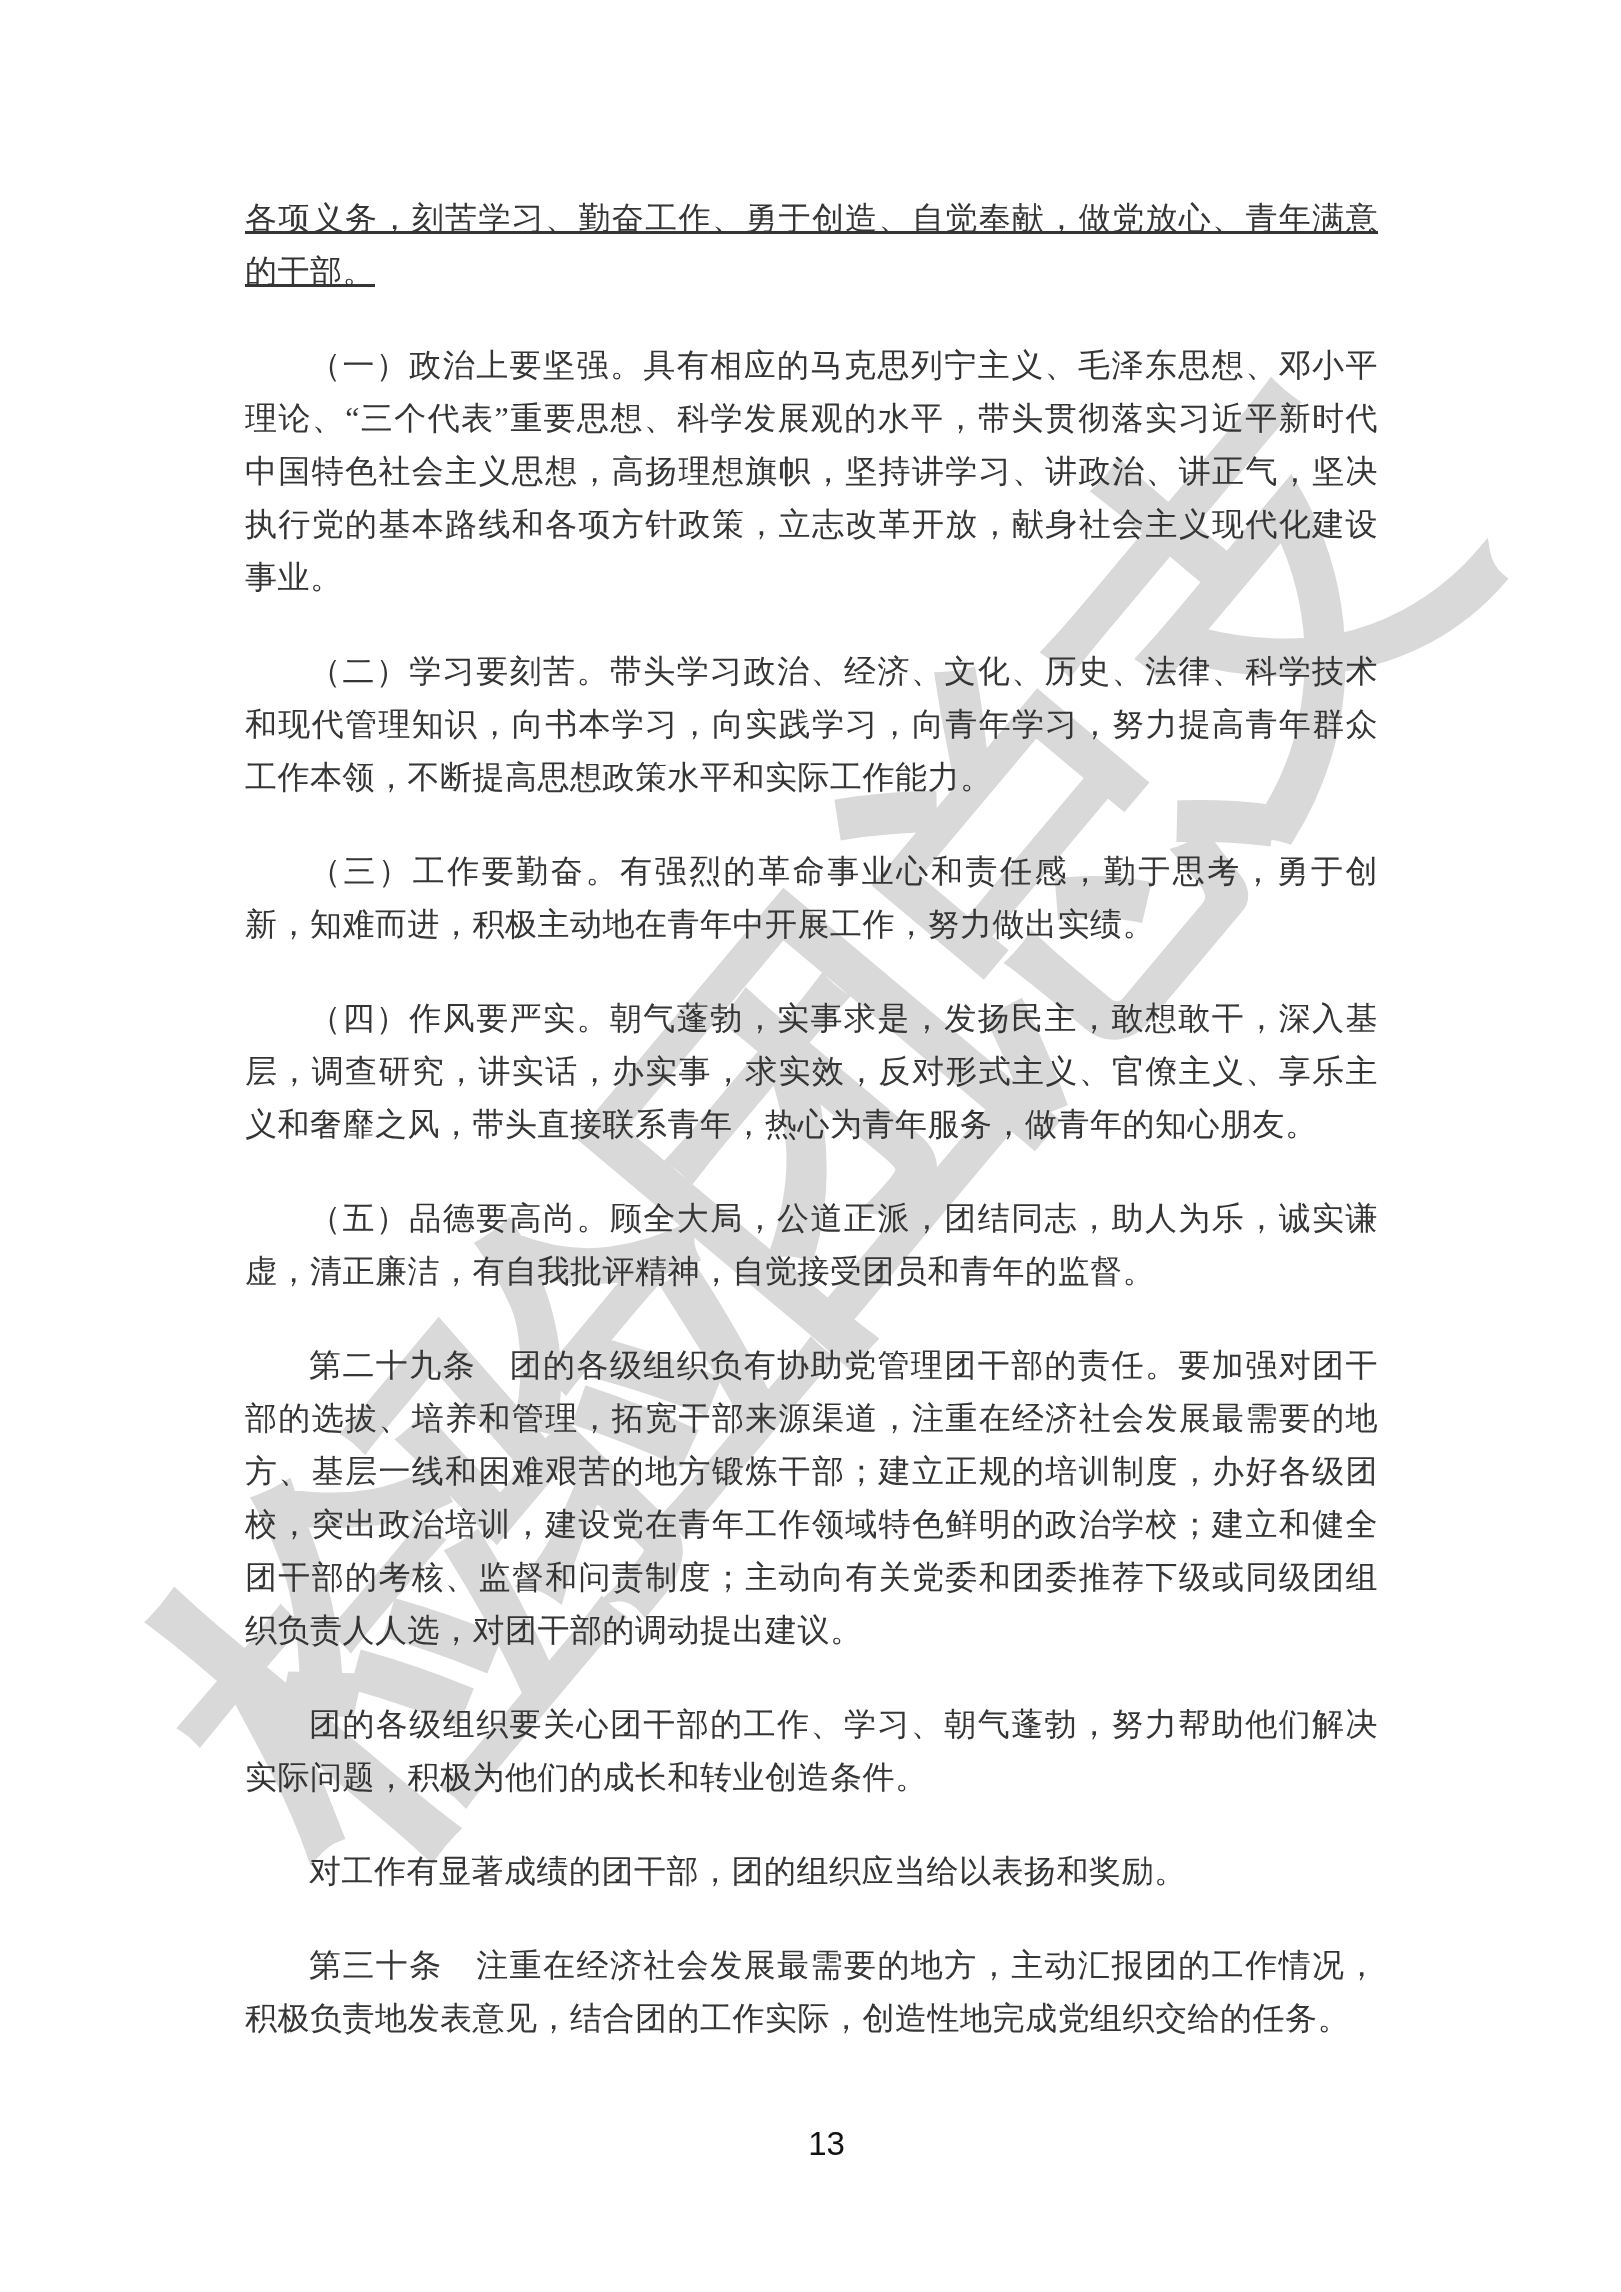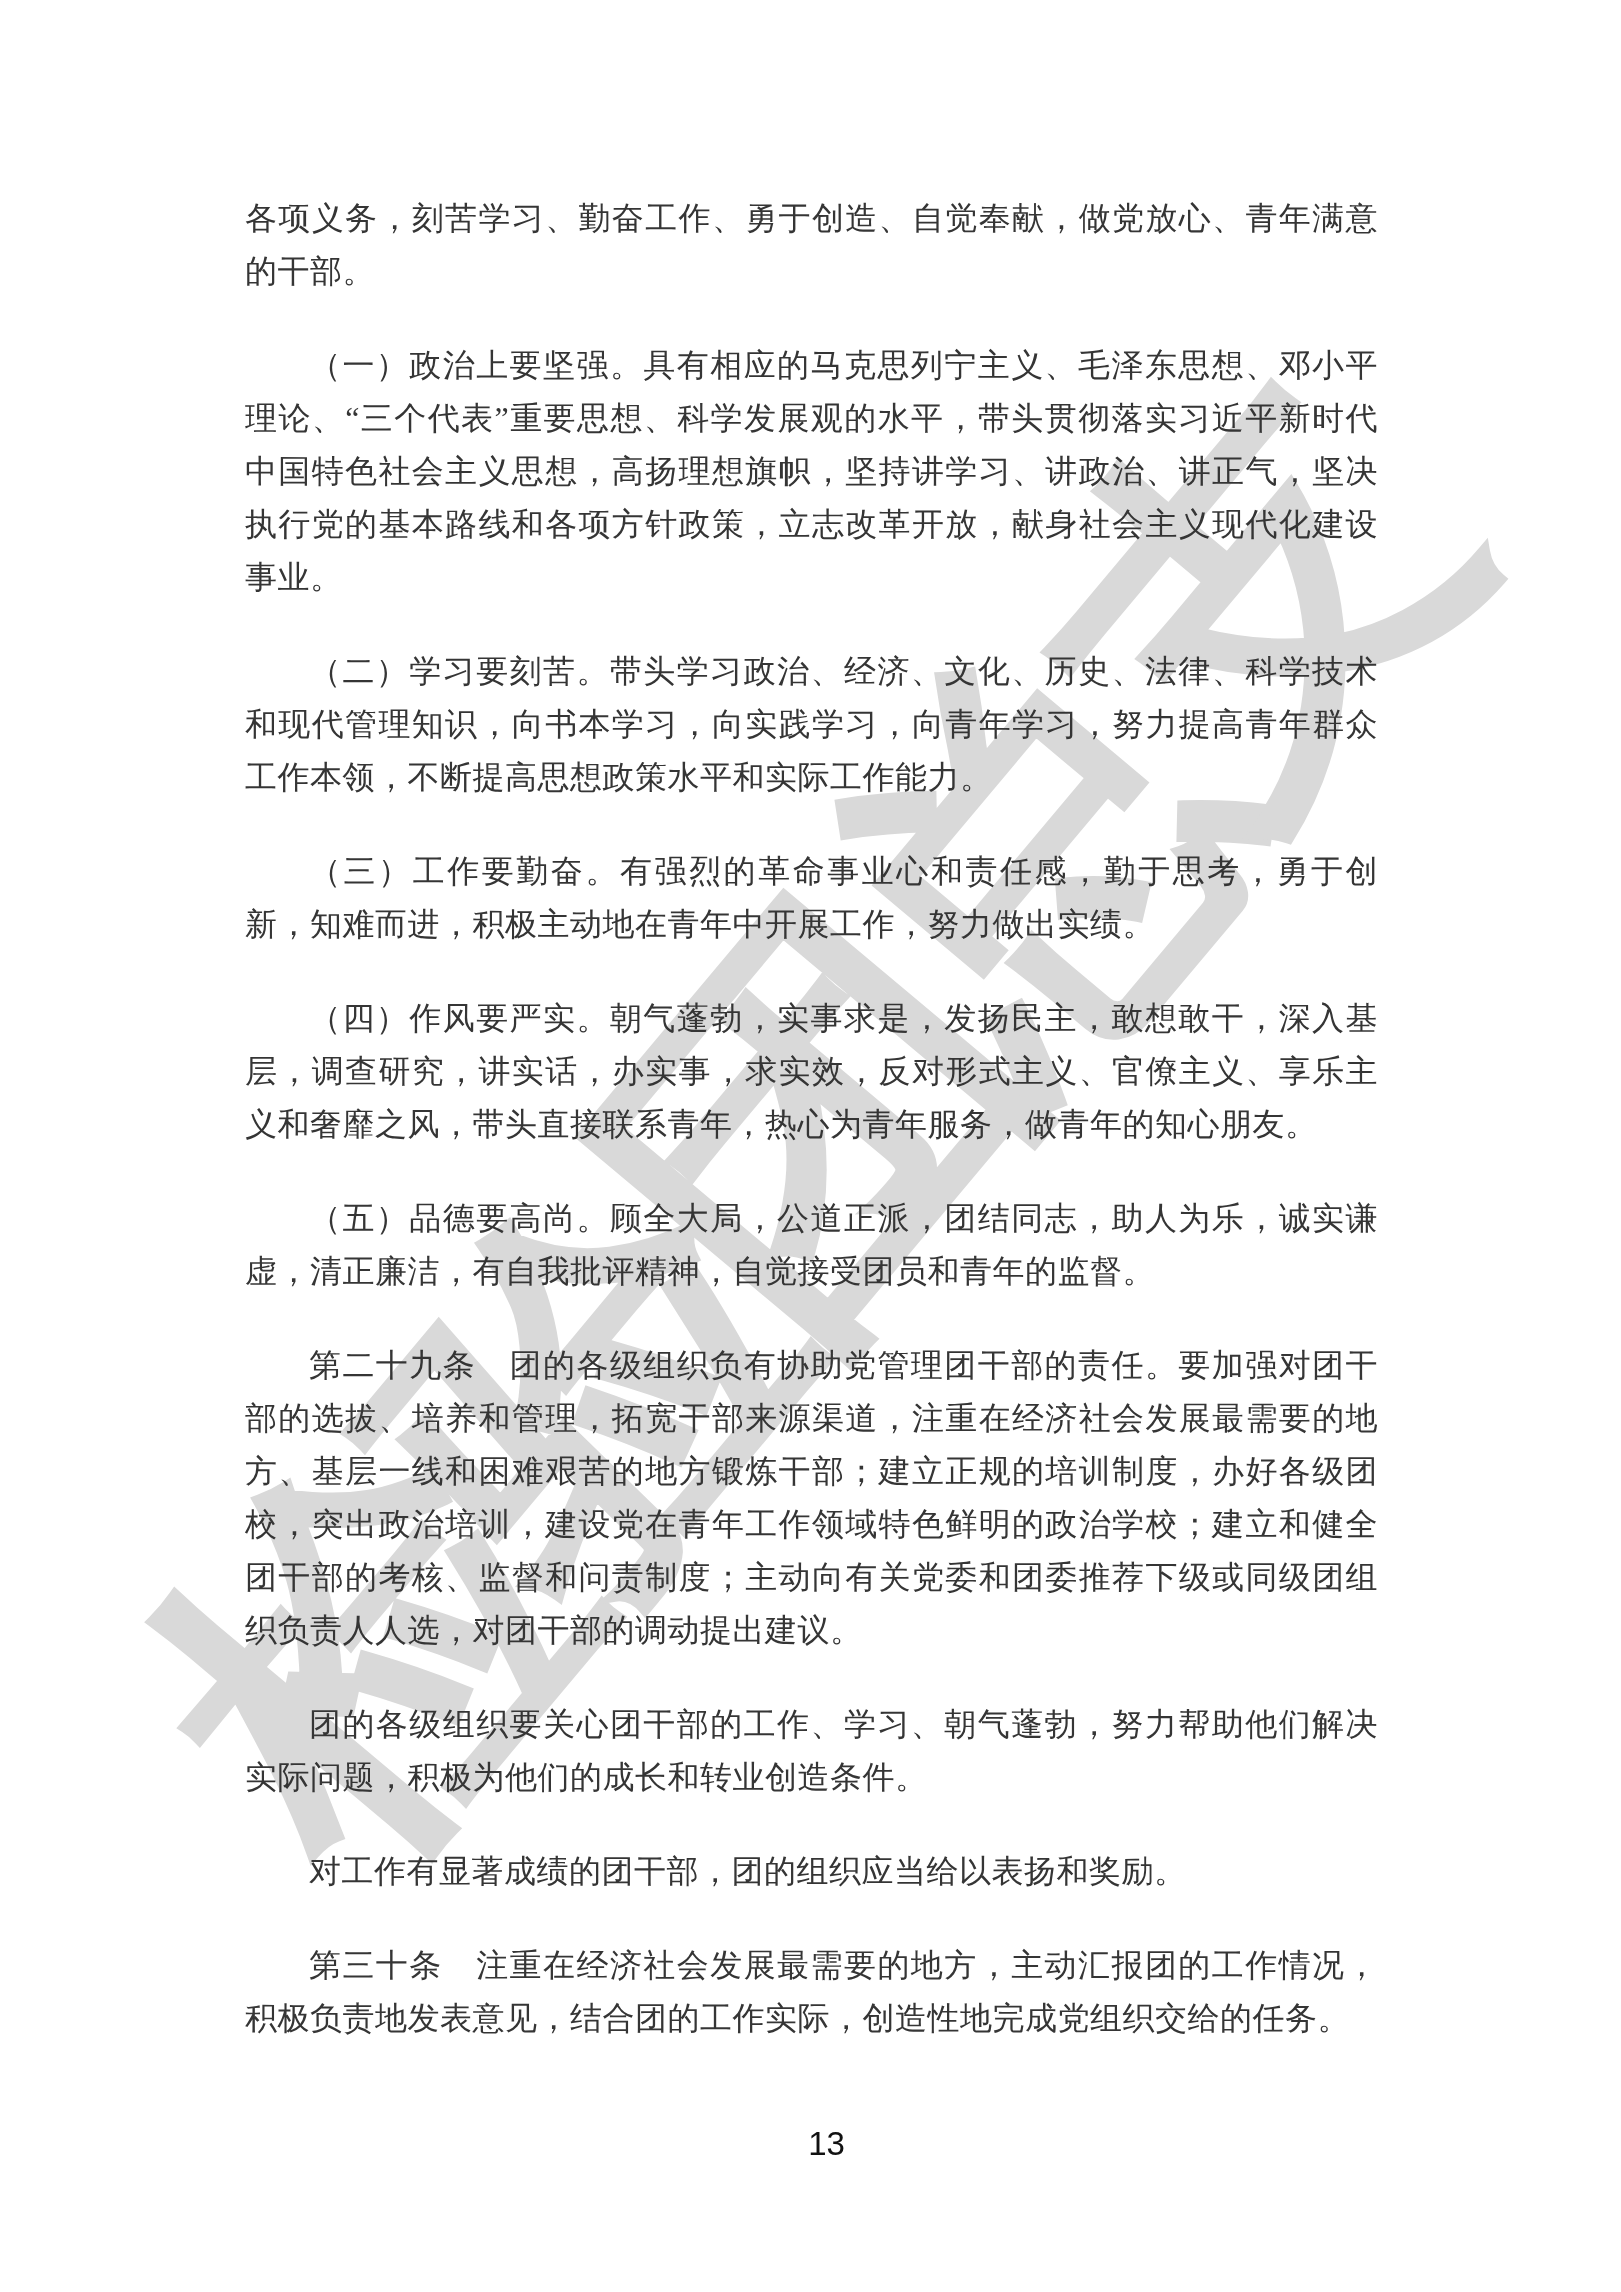--- a/index.html
+++ b/index.html
@@ -34,21 +34,21 @@
     font-size: 32px;
     line-height: 53px;
     color: #353535;
     text-align: justify;
     letter-spacing: 0.5px;
   }
   .content p {
     margin: 0 0 41px 0;
     text-indent: 2em;
   }
-  .content p.no-indent { text-indent: 0; }
+  .content p.no-indent { text-indent: 0; text-decoration: underline; }
   .page-number {
     position: absolute;
     top: 2125px;
     left: 16px;
     width: 100%;
     text-align: center;
     font-size: 33px;
     color: #111111;
     z-index: 1;
     font-family: "Liberation Sans", sans-serif;

